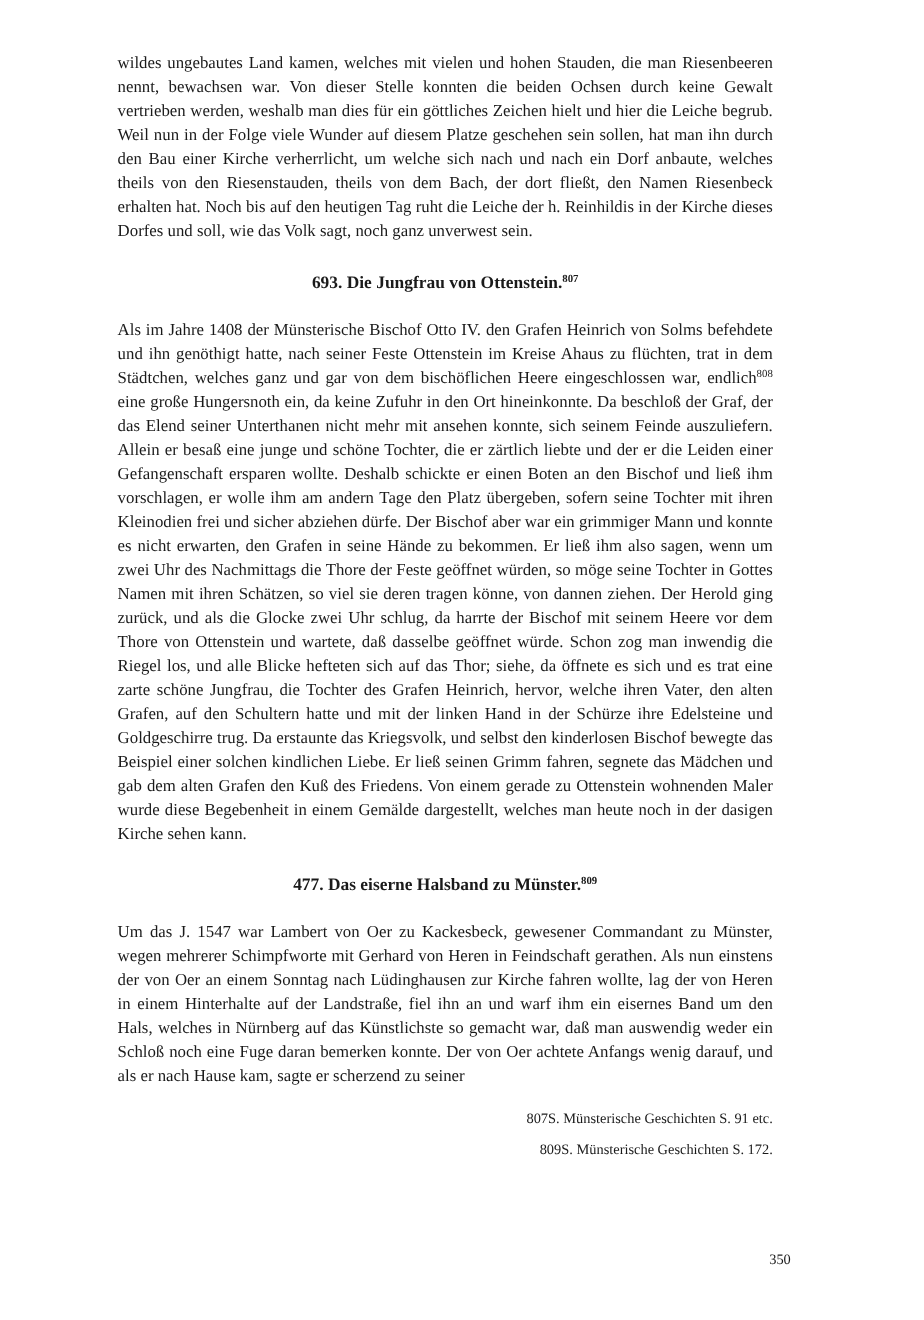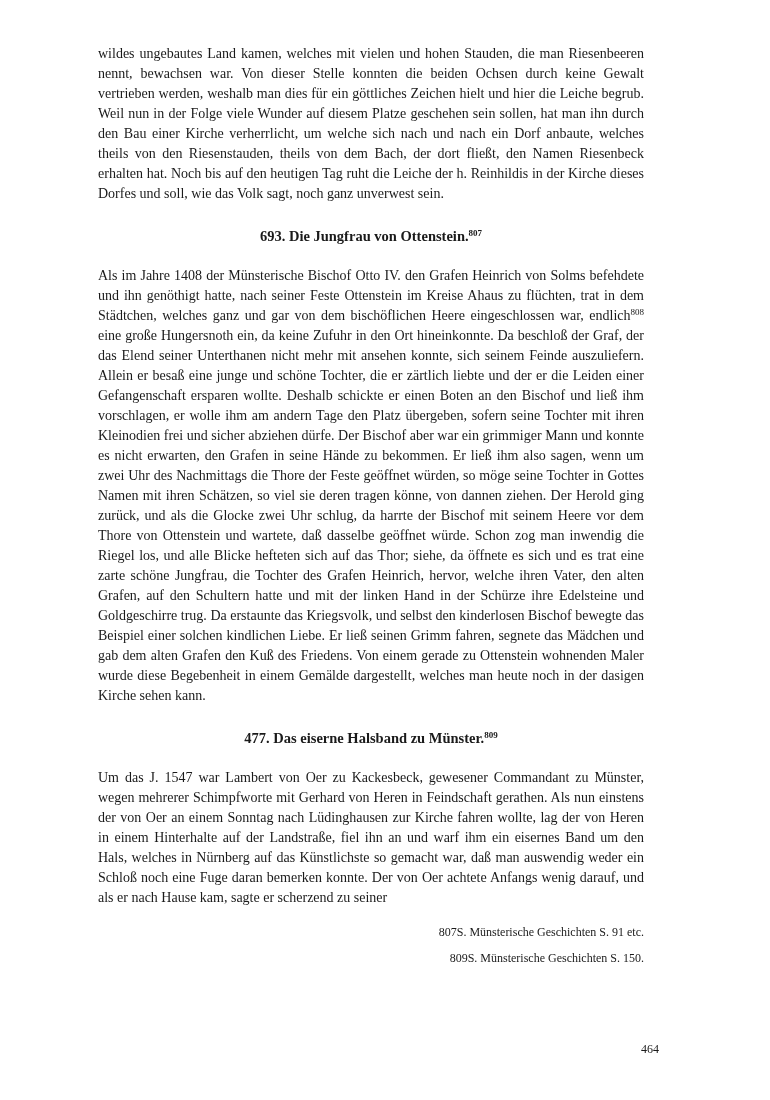--- a/index.html
+++ b/index.html
@@ -85,20 +85,20 @@
 
     <h2 class="heading"><span>477. Das eiserne Halsband zu Münster.</span><sup>809</sup></h2>
 
     <p class="body-par">Um das J. 1547 war Lambert von Oer zu Kackesbeck, gewesener Commandant zu Münster, wegen mehrerer Schimpfworte mit Gerhard von Heren in Feindschaft gerathen. Als nun einstens der von Oer an einem Sonntag nach Lüdinghausen zur Kirche fahren wollte, lag der von Heren in einem Hinterhalte auf der Landstraße, fiel ihn an und warf ihm ein eisernes Band um den Hals, welches in Nürnberg auf das Künstlichste so gemacht war, daß man auswendig weder ein Schloß noch eine Fuge daran bemerken konnte. Der von Oer achtete Anfangs wenig darauf, und als er nach Hause kam, sagte er scherzend zu seiner</p>
 
     <div class="footnotes">
       <div class="footnote">
         <span class="fn-num">807</span><span class="fn-text">S. Münsterische Geschichten S. 91 etc.</span>
       </div>
       <div class="footnote">
-        <span class="fn-num">809</span><span class="fn-text">S. Münsterische Geschichten S. 150.</span>
+        <span class="fn-num">809</span><span class="fn-text">S. Münsterische Geschichten S. 172.</span>
       </div>
     </div>
 
   </div>
 
-  <div class="page-number">464</div>
+  <div class="page-number">350</div>
 </div>
 
 </body></html>

